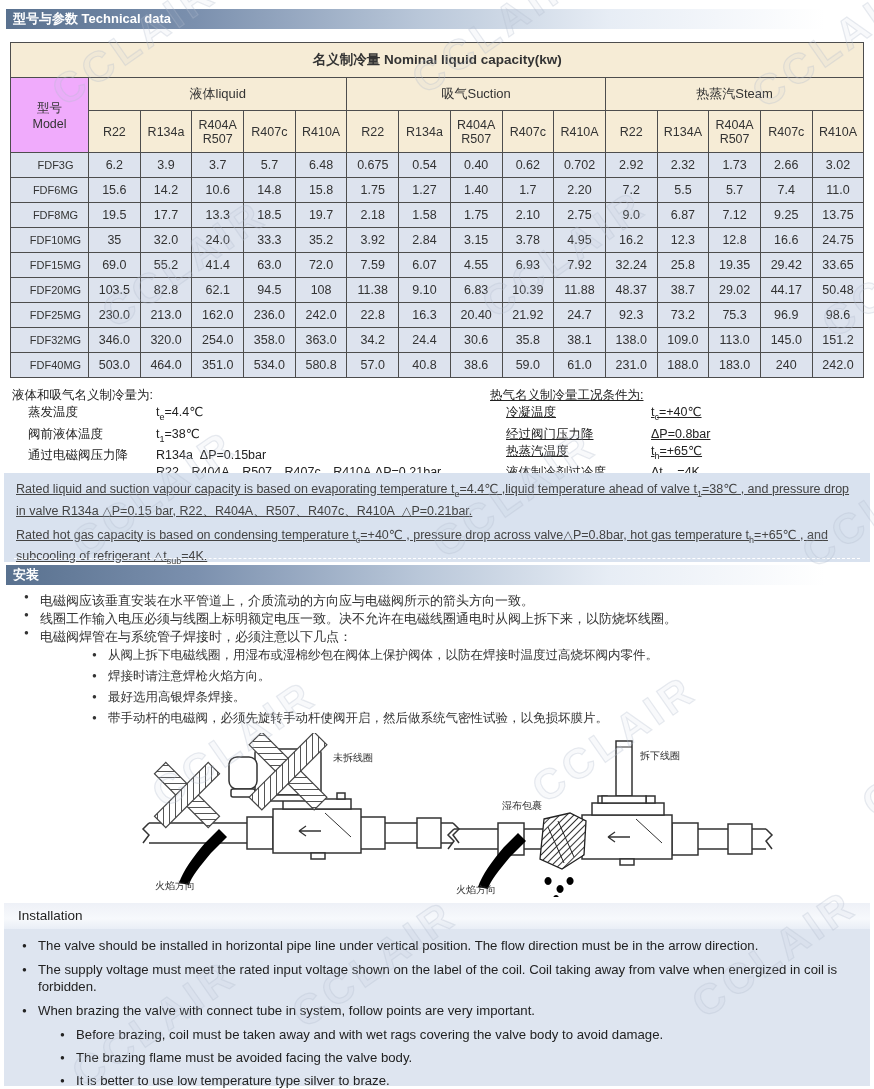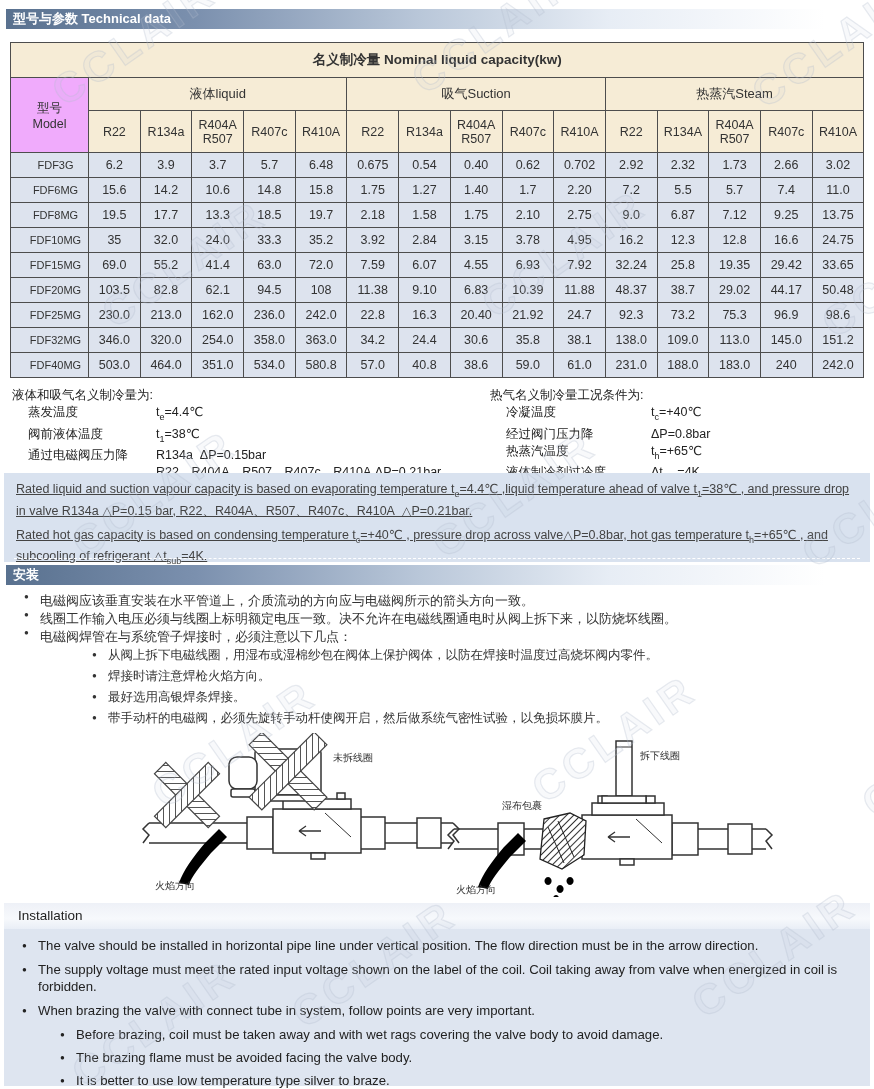--- a/index.html
+++ b/index.html
@@ -29,21 +29,21 @@
   th,td { border:1px solid #4d4d4d; text-align:center; vertical-align:middle; color:#333; }
   .t-title { background:#f6ecd6; height:35px; font-size:13.5px; font-weight:bold; }
   .th-group { background:#f6ecd6; height:33px; font-size:13px; font-weight:normal; }
   .th-model { background:#f0abfc; font-size:12.5px; font-weight:normal; }
   .th-refrig { background:#f6ecd6; height:42px; font-size:12.5px; font-weight:normal; white-space:pre-line; }
   tbody td { background:#dde3ee; height:25px; font-size:12.5px; }
   tbody td.td-model { font-size:11px;padding-left:12px; }
   
   .notes { position:absolute; top:387px; z-index:1; font-size:12.5px; color:#222; }
   #notes-left { left:12px; width:460px; }
-  #notes-right { left:490px; width:380px; }
+  #notes-right { left:490px; width:380px;text-decoration:underline; }
   .note-title { line-height:17px; }
   .note-row { display:flex; line-height:17px; }
   .note-label { flex:0 0 128px;margin-left:16px; }
   #notes-right .note-label { flex:0 0 145px; }
   .note-value sub { font-size:9px; }
   
   #rated-box {
     position:absolute; left:4px; right:4px; top:473px; height:89px;
     background:#d9e2ef; z-index:1; padding:8px 12px 0 12px; color:#444;
   }

